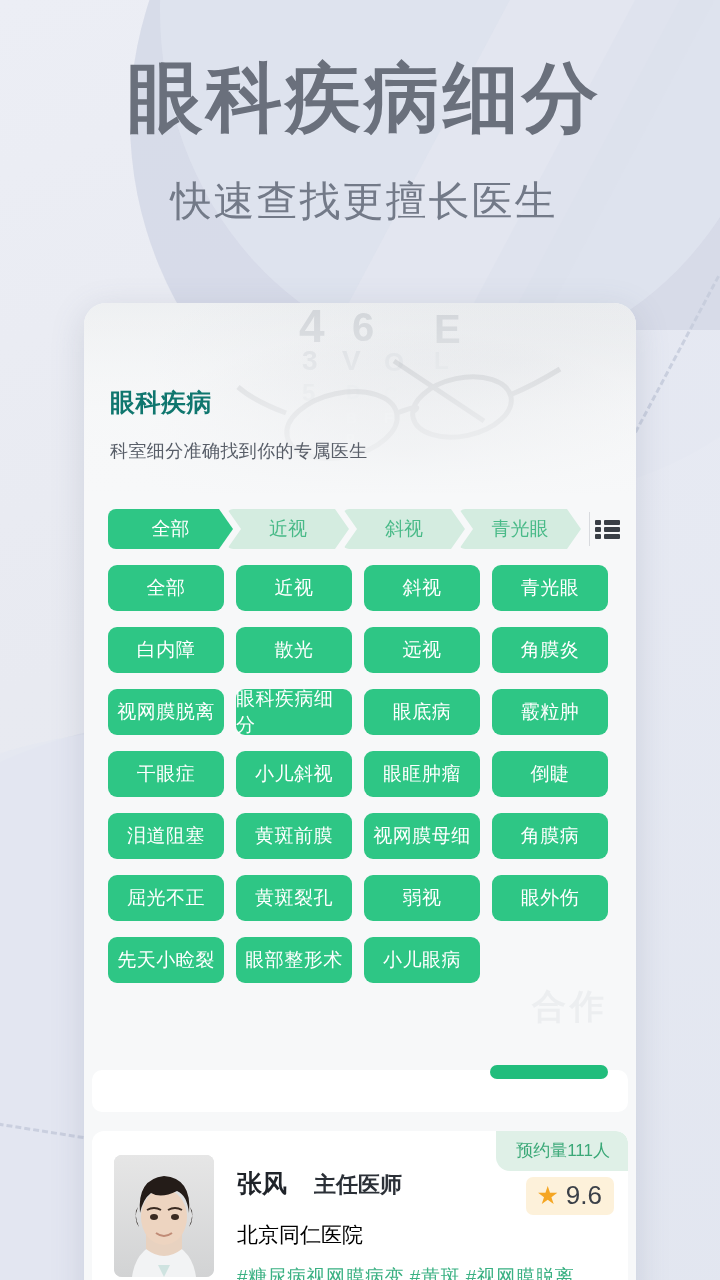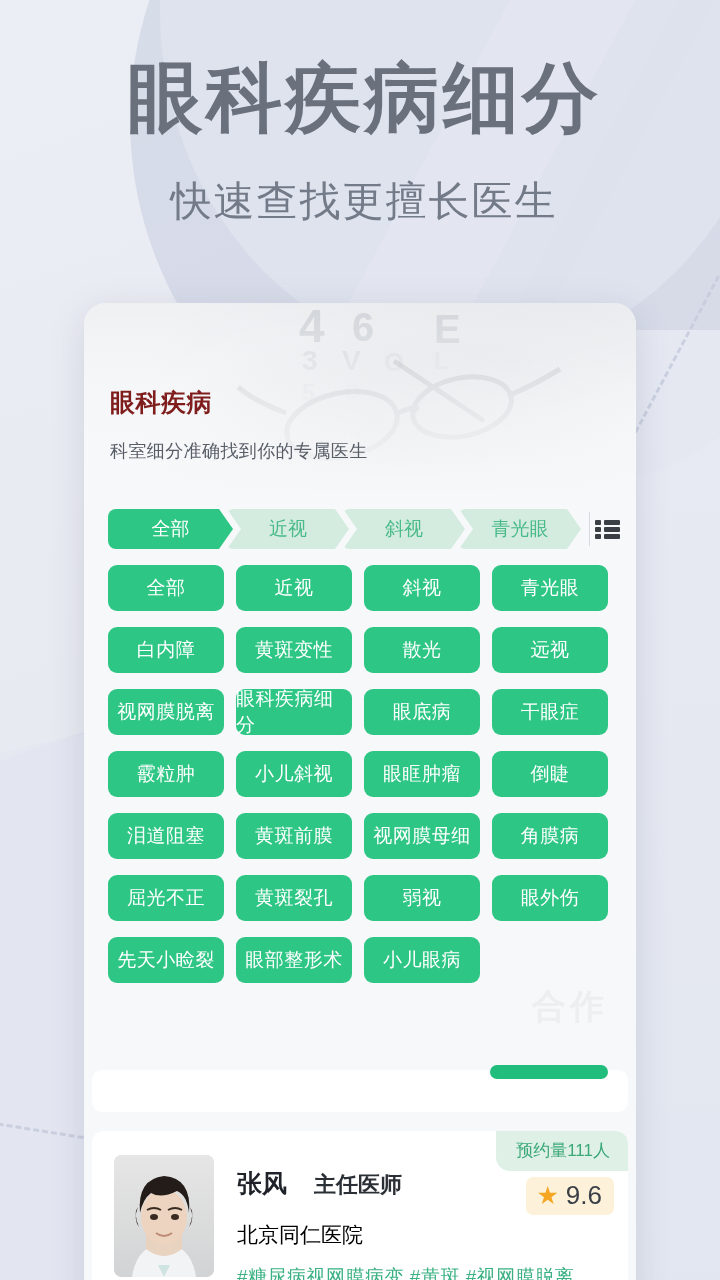--- a/index.html
+++ b/index.html
@@ -59,21 +59,21 @@
   .c9{left:262px;top:78px;font-size:20px;color:#dadee2;}
   .c10{left:300px;top:80px;font-size:19px;color:#dcdfe3;}
   .c11{left:342px;top:80px;font-size:18px;color:#dee1e5;}
   .c12{left:222px;top:104px;font-size:17px;color:#e0e3e6;}
   .c13{left:262px;top:106px;font-size:15px;color:#e1e4e7;}
   .c14{left:300px;top:106px;font-size:15px;color:#e1e4e7;}
   .c15{left:222px;top:128px;font-size:14px;color:#e3e6e9;}
   .c16{left:262px;top:128px;font-size:13px;color:#e3e6e9;}
   .glasses{position:absolute;left:150px;top:48px;width:330px;height:120px;opacity:.30;}
 
-  .card-title{position:absolute;left:26px;top:83px;font-size:25px;font-weight:bold;color:#7f1d1d;letter-spacing:.5px;text-align:center;}
+  .card-title{position:absolute;left:26px;top:83px;font-size:25px;font-weight:bold;color:#0f766e;letter-spacing:.5px;text-align:center;}
   .card-sub{position:absolute;left:26px;top:136px;font-size:18px;color:#585e68;letter-spacing:.4px;}
 
   
   .tabbar{position:absolute;left:24px;top:206px;display:flex;align-items:center;}
   .tab{position:relative;height:40px;display:flex;align-items:center;justify-content:center;
        font-size:19px;margin-right:-6px;}
   .tab-shape{position:absolute;inset:0;border-radius:6px;
        clip-path:polygon(0 0, calc(100% - 14px) 0, 100% 50%, calc(100% - 14px) 100%, 0 100%, 14px 50%);}
   .tab:first-child .tab-shape{clip-path:polygon(0 0, calc(100% - 14px) 0, 100% 50%, calc(100% - 14px) 100%, 0 100%);
        border-radius:8px;}
@@ -223,28 +223,28 @@
   </div>
 
   <div class="tagpanel">
     <div class="wm">合作</div>
     <div class="taggrid">
       <div class="tag">全部</div>
       <div class="tag">近视</div>
       <div class="tag">斜视</div>
       <div class="tag">青光眼</div>
       <div class="tag">白内障</div>
-      <div class="tag">黄斑变性</div>
       <div class="tag">散光</div>
       <div class="tag">远视</div>
+      <div class="tag">角膜炎</div>
       <div class="tag">视网膜脱离</div>
       <div class="tag">眼科疾病细分</div>
       <div class="tag">眼底病</div>
+      <div class="tag">霰粒肿</div>
       <div class="tag">干眼症</div>
-      <div class="tag">霰粒肿</div>
       <div class="tag">小儿斜视</div>
       <div class="tag">眼眶肿瘤</div>
       <div class="tag">倒睫</div>
       <div class="tag">泪道阻塞</div>
       <div class="tag">黄斑前膜</div>
       <div class="tag">视网膜母细</div>
       <div class="tag">角膜病</div>
       <div class="tag">屈光不正</div>
       <div class="tag">黄斑裂孔</div>
       <div class="tag">弱视</div>

